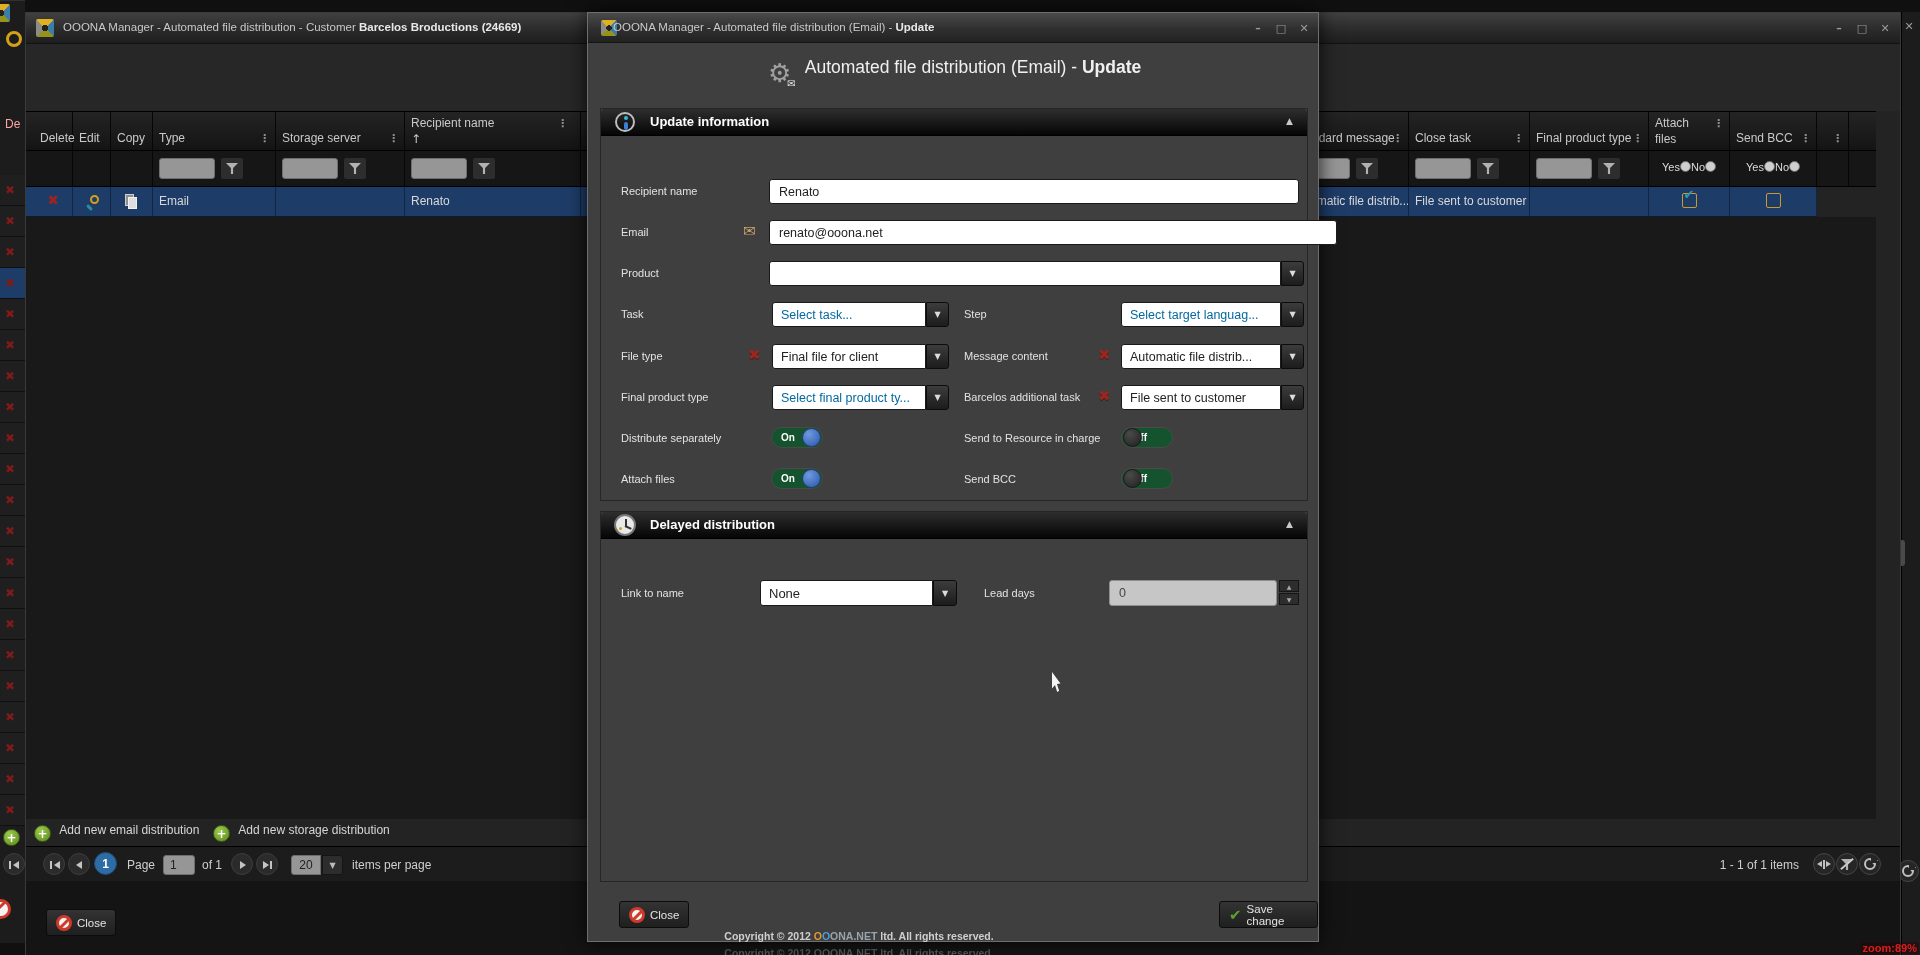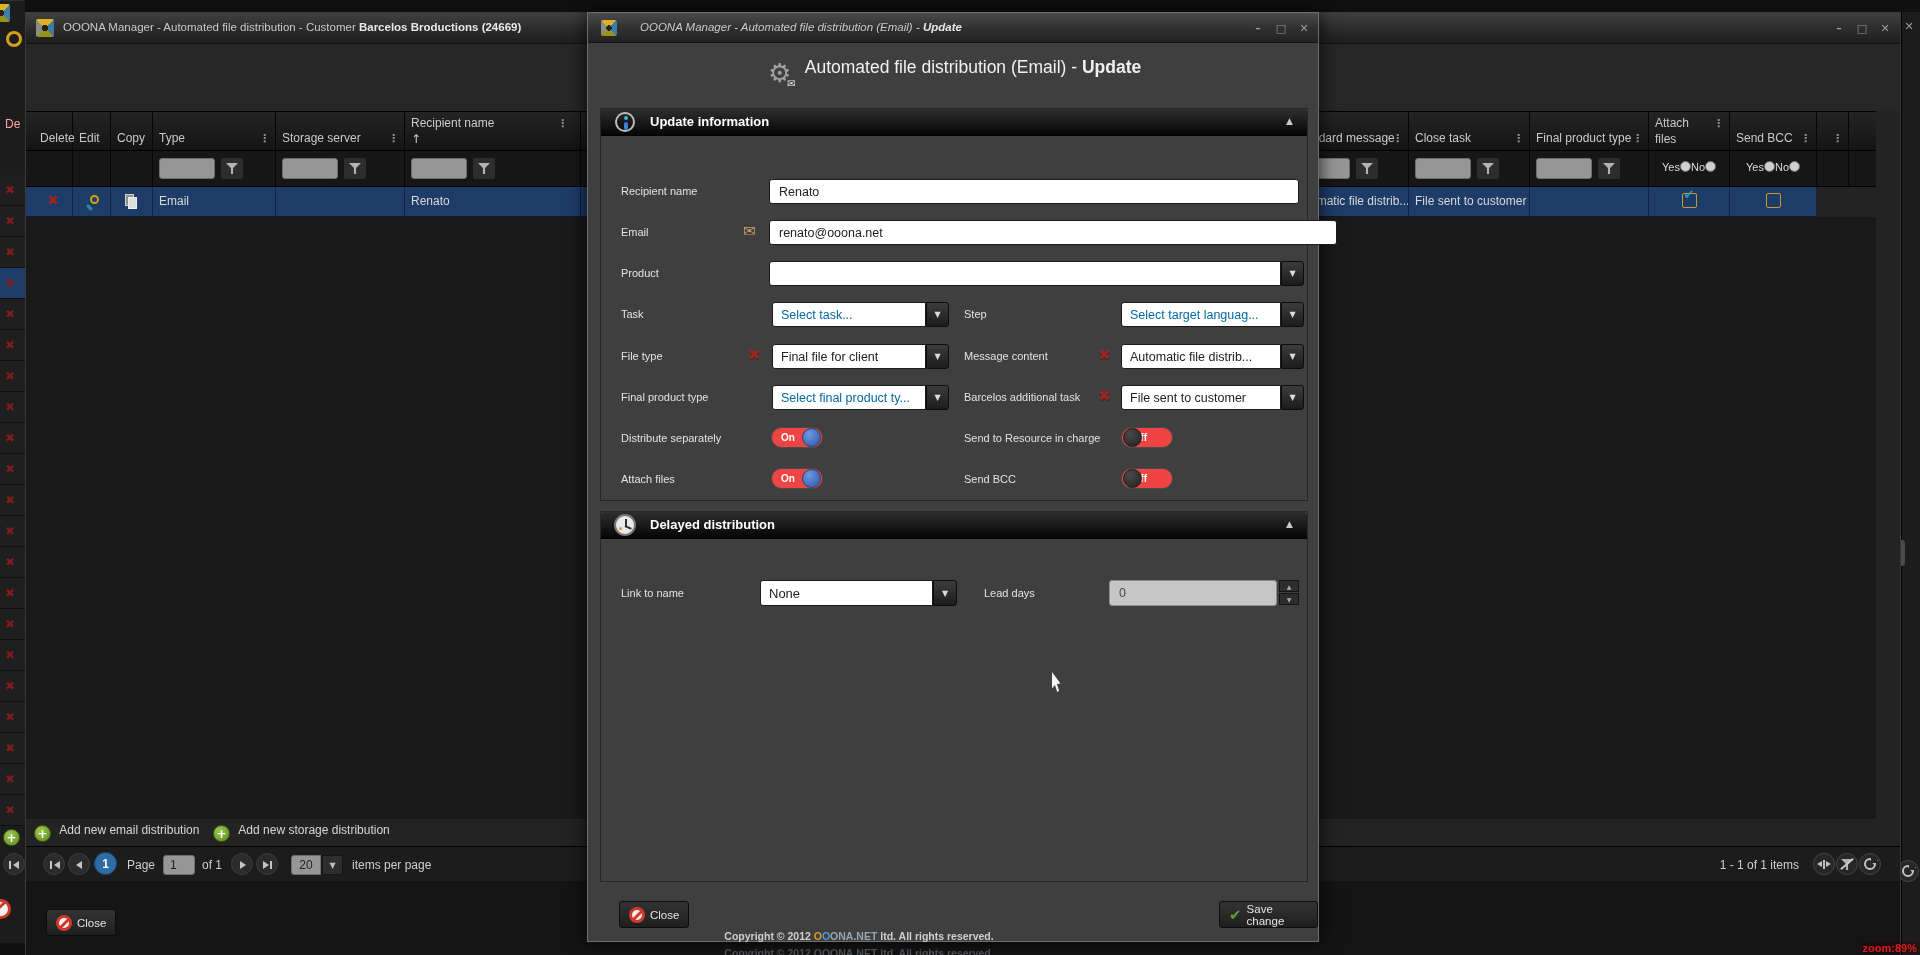--- a/index.html
+++ b/index.html
@@ -136,21 +136,21 @@
   .fld-label { position:absolute; font-size:11px; color:#e2e2e2; white-space:nowrap; }
   .txt-input { position:absolute; height:25px; background:#fff; border:1px solid #1a1a1a; border-radius:3px;
       font-size:12.5px; color:#222; padding:0 9px; font-family:"Liberation Sans",sans-serif; }
   .combo { position:absolute; height:25px; background:#fff; border:1px solid #1a1a1a; border-radius:3px 0 0 3px;
       font-size:12.5px; color:#222; line-height:24px; padding:0 8px; white-space:nowrap; overflow:hidden; }
   .combo.ph { color:#0369a1; }
   .ddbtn { position:absolute; width:23px; height:25px; background:linear-gradient(#3c3c3c,#1c1c1c); border:1px solid #0c0c0c;
       border-radius:0 3px 3px 0; color:#dcdcdc; text-align:center; font:8px/24px "DejaVu Sans",sans-serif; }
   .req-x { position:absolute; color:#9e2420; font:bold 15px "DejaVu Sans",sans-serif; text-shadow:0 1px 0 rgba(0,0,0,.4); }
 
-  .toggle { position:absolute; width:52px; height:21px; border-radius:11px; background:#ef4444; border:1px solid #4a4a4a; }
+  .toggle { position:absolute; width:52px; height:21px; border-radius:11px; background:#14532d; border:1px solid #4a4a4a; }
   .toggle .t-lbl { position:absolute; font:bold 10px/19px "Liberation Sans",sans-serif; color:#fff; }
   .toggle.on .t-lbl { left:9px; }
   .toggle.off .t-lbl { right:25px; }
   .toggle .knob { position:absolute; top:0px; width:19px; height:19px; border-radius:50%; }
   .toggle.on .knob { right:1px; background:radial-gradient(circle at 35% 30%, #6f9ade, #3a66b8 75%); border:1px solid #25407a; }
   .toggle.off .knob { left:1px; background:radial-gradient(circle at 35% 30%, #4a4a4a, #2a2a2a 75%); border:1px solid #1a1a1a; }
 
   .spin-col { position:absolute; width:20px; height:26px; }
   .spin-col div { position:absolute; left:0; width:20px; height:12px; background:#2d2d2d; border:1px solid #151515;
       color:#aaa; text-align:center; font:6px/11px "DejaVu Sans",sans-serif; }
@@ -403,21 +403,21 @@
 
     <div class="copyright dim" style="left:633px; top:934px;">
       <span>Copyright © 2012 </span><span>O</span><span>O</span><span>ONA.NET</span><span> ltd. All rights reserved.</span>
     </div>
   </div>
 
   <div class="abs" id="dialog">
 
     <div class="abs" id="dlg-titlebar">
       <div class="abs mini-logo" style="left:13px; top:7px; width:16px; height:16px;"></div>
-      <div class="abs titlebar-text" style="left:52px; top:8px;font-style:italic;"><span>OOONA Manager - Automated file distribution (Email) - </span><b>Update</b></div>
+      <div class="abs titlebar-text" style="left:25px; top:8px;"><span>OOONA Manager - Automated file distribution (Email) - </span><b>Update</b></div>
       <div class="abs winctrl" style="left:663px; top:9px;">
         <span>–</span>
         <span>□</span>
         <span>✕</span>
       </div>
     </div>
 
     <div class="abs" id="dlg-header">
       <span class="gear-wrap"><span class="gear icon-font">⚙</span><span class="env icon-font">✉</span></span><span>Automated file distribution (Email) - </span><b>Update</b>
     </div>

